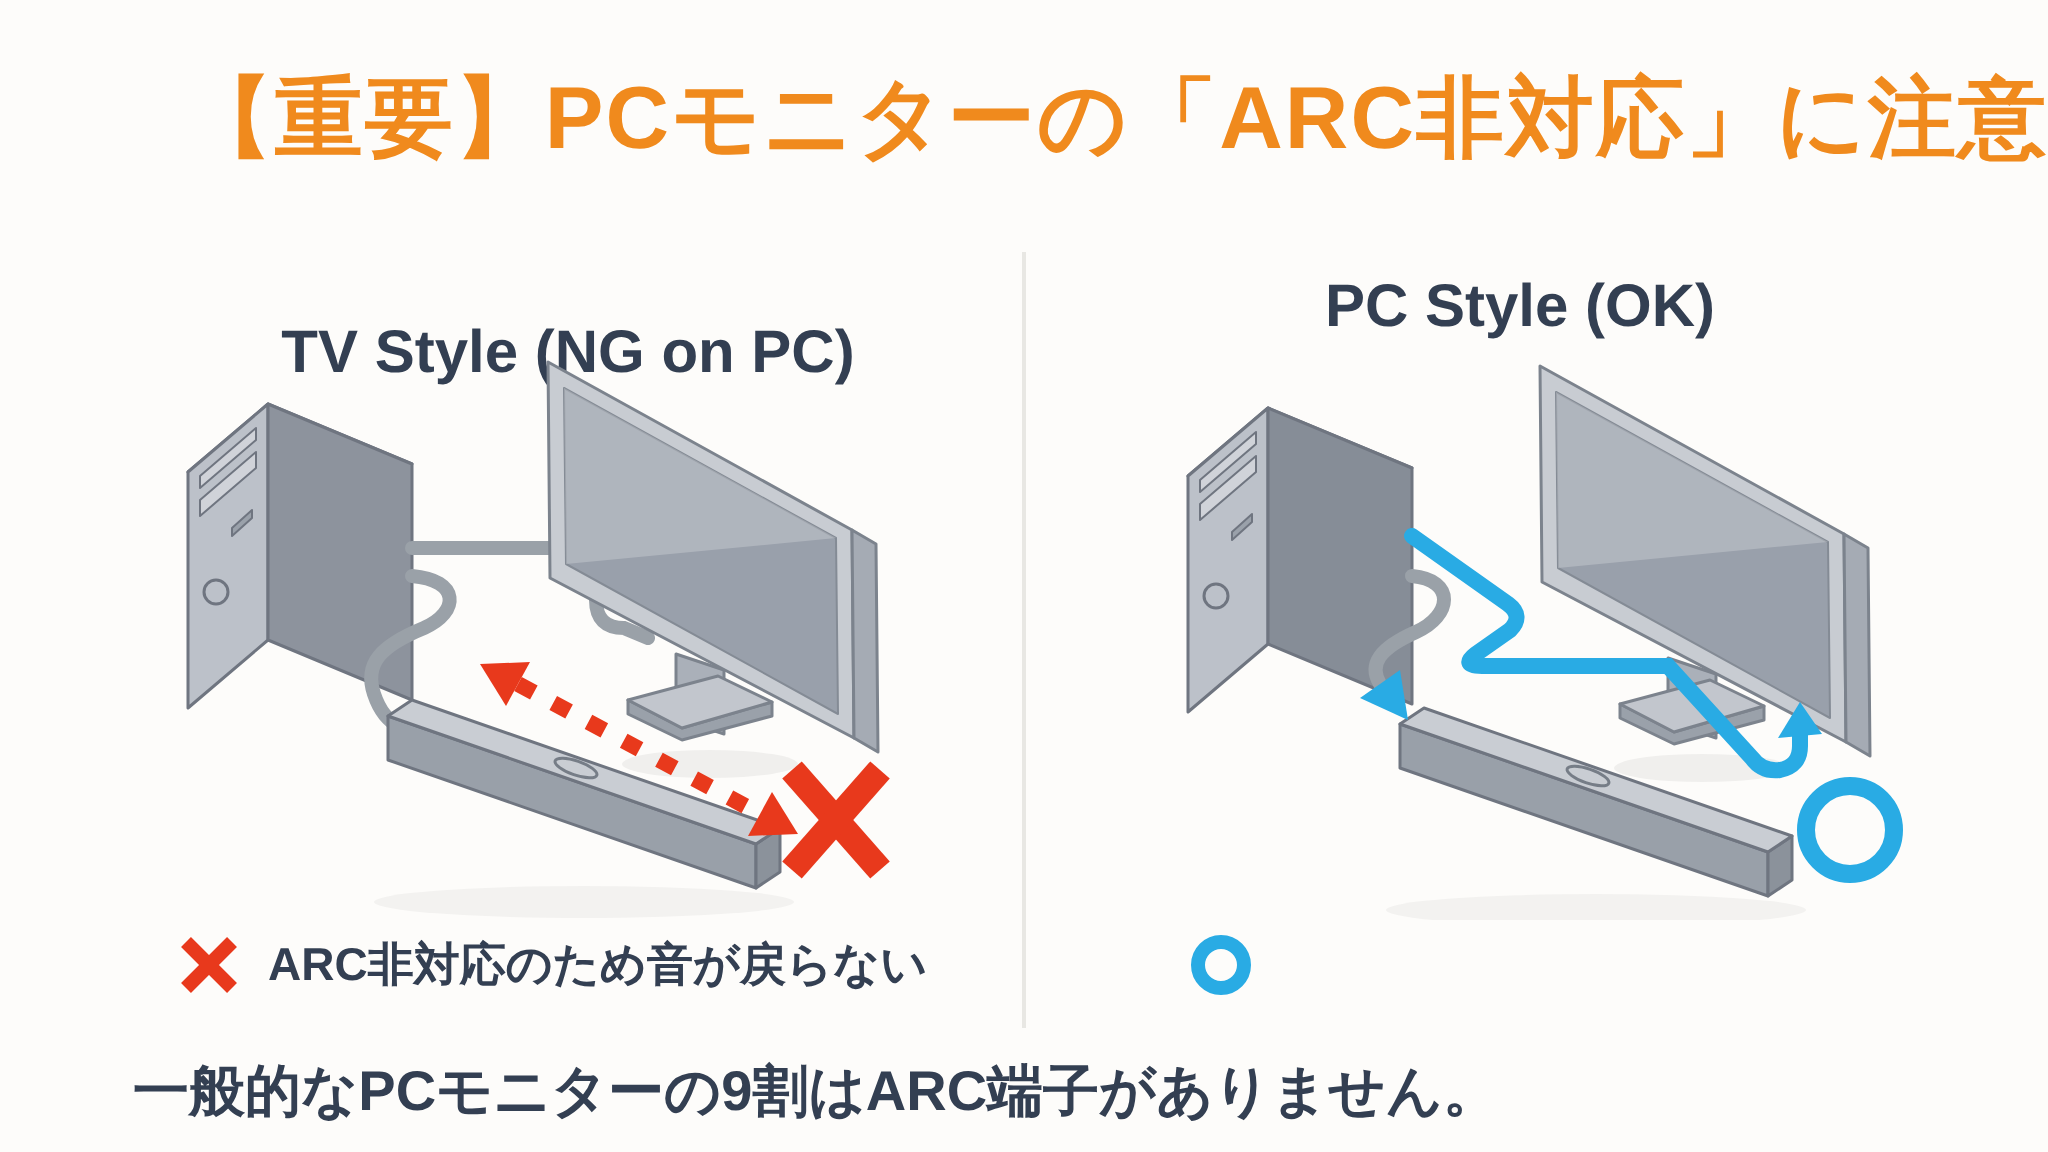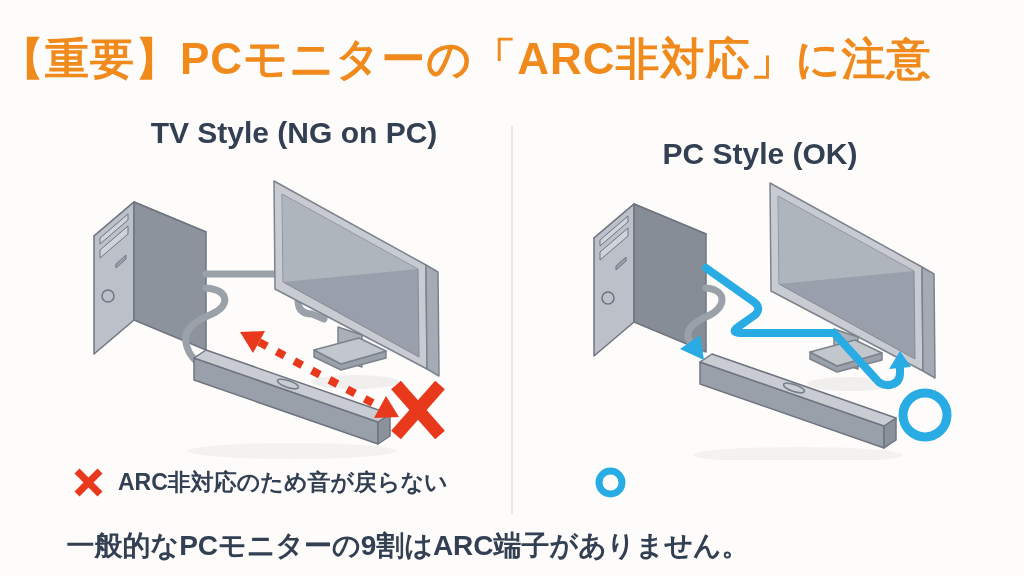--- a/index.html
+++ b/index.html
@@ -4,41 +4,41 @@
 <style>
   html,body{margin:0;padding:0;background:#e9e9e9;}
   .stage{
     position:relative;width:1024px;height:576px;overflow:hidden;
     background:#fdfcfa;
     font-family:"Liberation Sans","DejaVu Sans",sans-serif;
     color:#333f52;
   }
   .slide-title{
     position:absolute;top:30px;left:0;width:1024px;
-    text-align:left;font-size:44px;font-weight:800;
+    text-align:right;font-size:44px;font-weight:800;
     color:#f08a1d;letter-spacing:1px;white-space:nowrap;
   }
   .panel-header{
     position:absolute;top:116px;width:440px;text-align:center;
     font-size:30px;font-weight:700;color:#333f52;white-space:nowrap;
   }
-  .panel-header.left{left:74px;}
+  .panel-header.left{left:64px;margin-top:44px;}
   .panel-header.right{left:540px;margin-top:21px;}
   .divider{
     position:absolute;left:511px;top:126px;width:2px;height:388px;
     background:#e8e7e3;
   }
   .illustration{position:absolute;top:170px;width:440px;height:290px;}
   .illustration.left{left:60px;}
   .illustration.right{left:540px;}
   .caption{
     position:absolute;top:466px;display:flex;align-items:center;gap:13px;
     font-size:23px;font-weight:700;color:#333f52;white-space:nowrap;
   }
-  .caption.left{left:72px;align-items:center;}
+  .caption.left{left:88px;align-items:center;}
   .caption.right{left:594px;}
   .caption .mark{flex:0 0 auto;display:block;}
   .footer-text{
     position:absolute;top:527px;left:0;width:816px;text-align:center;
     font-size:28px;font-weight:700;color:#333f52;white-space:nowrap;
   }
 </style>
 </head>
 <body>
 

